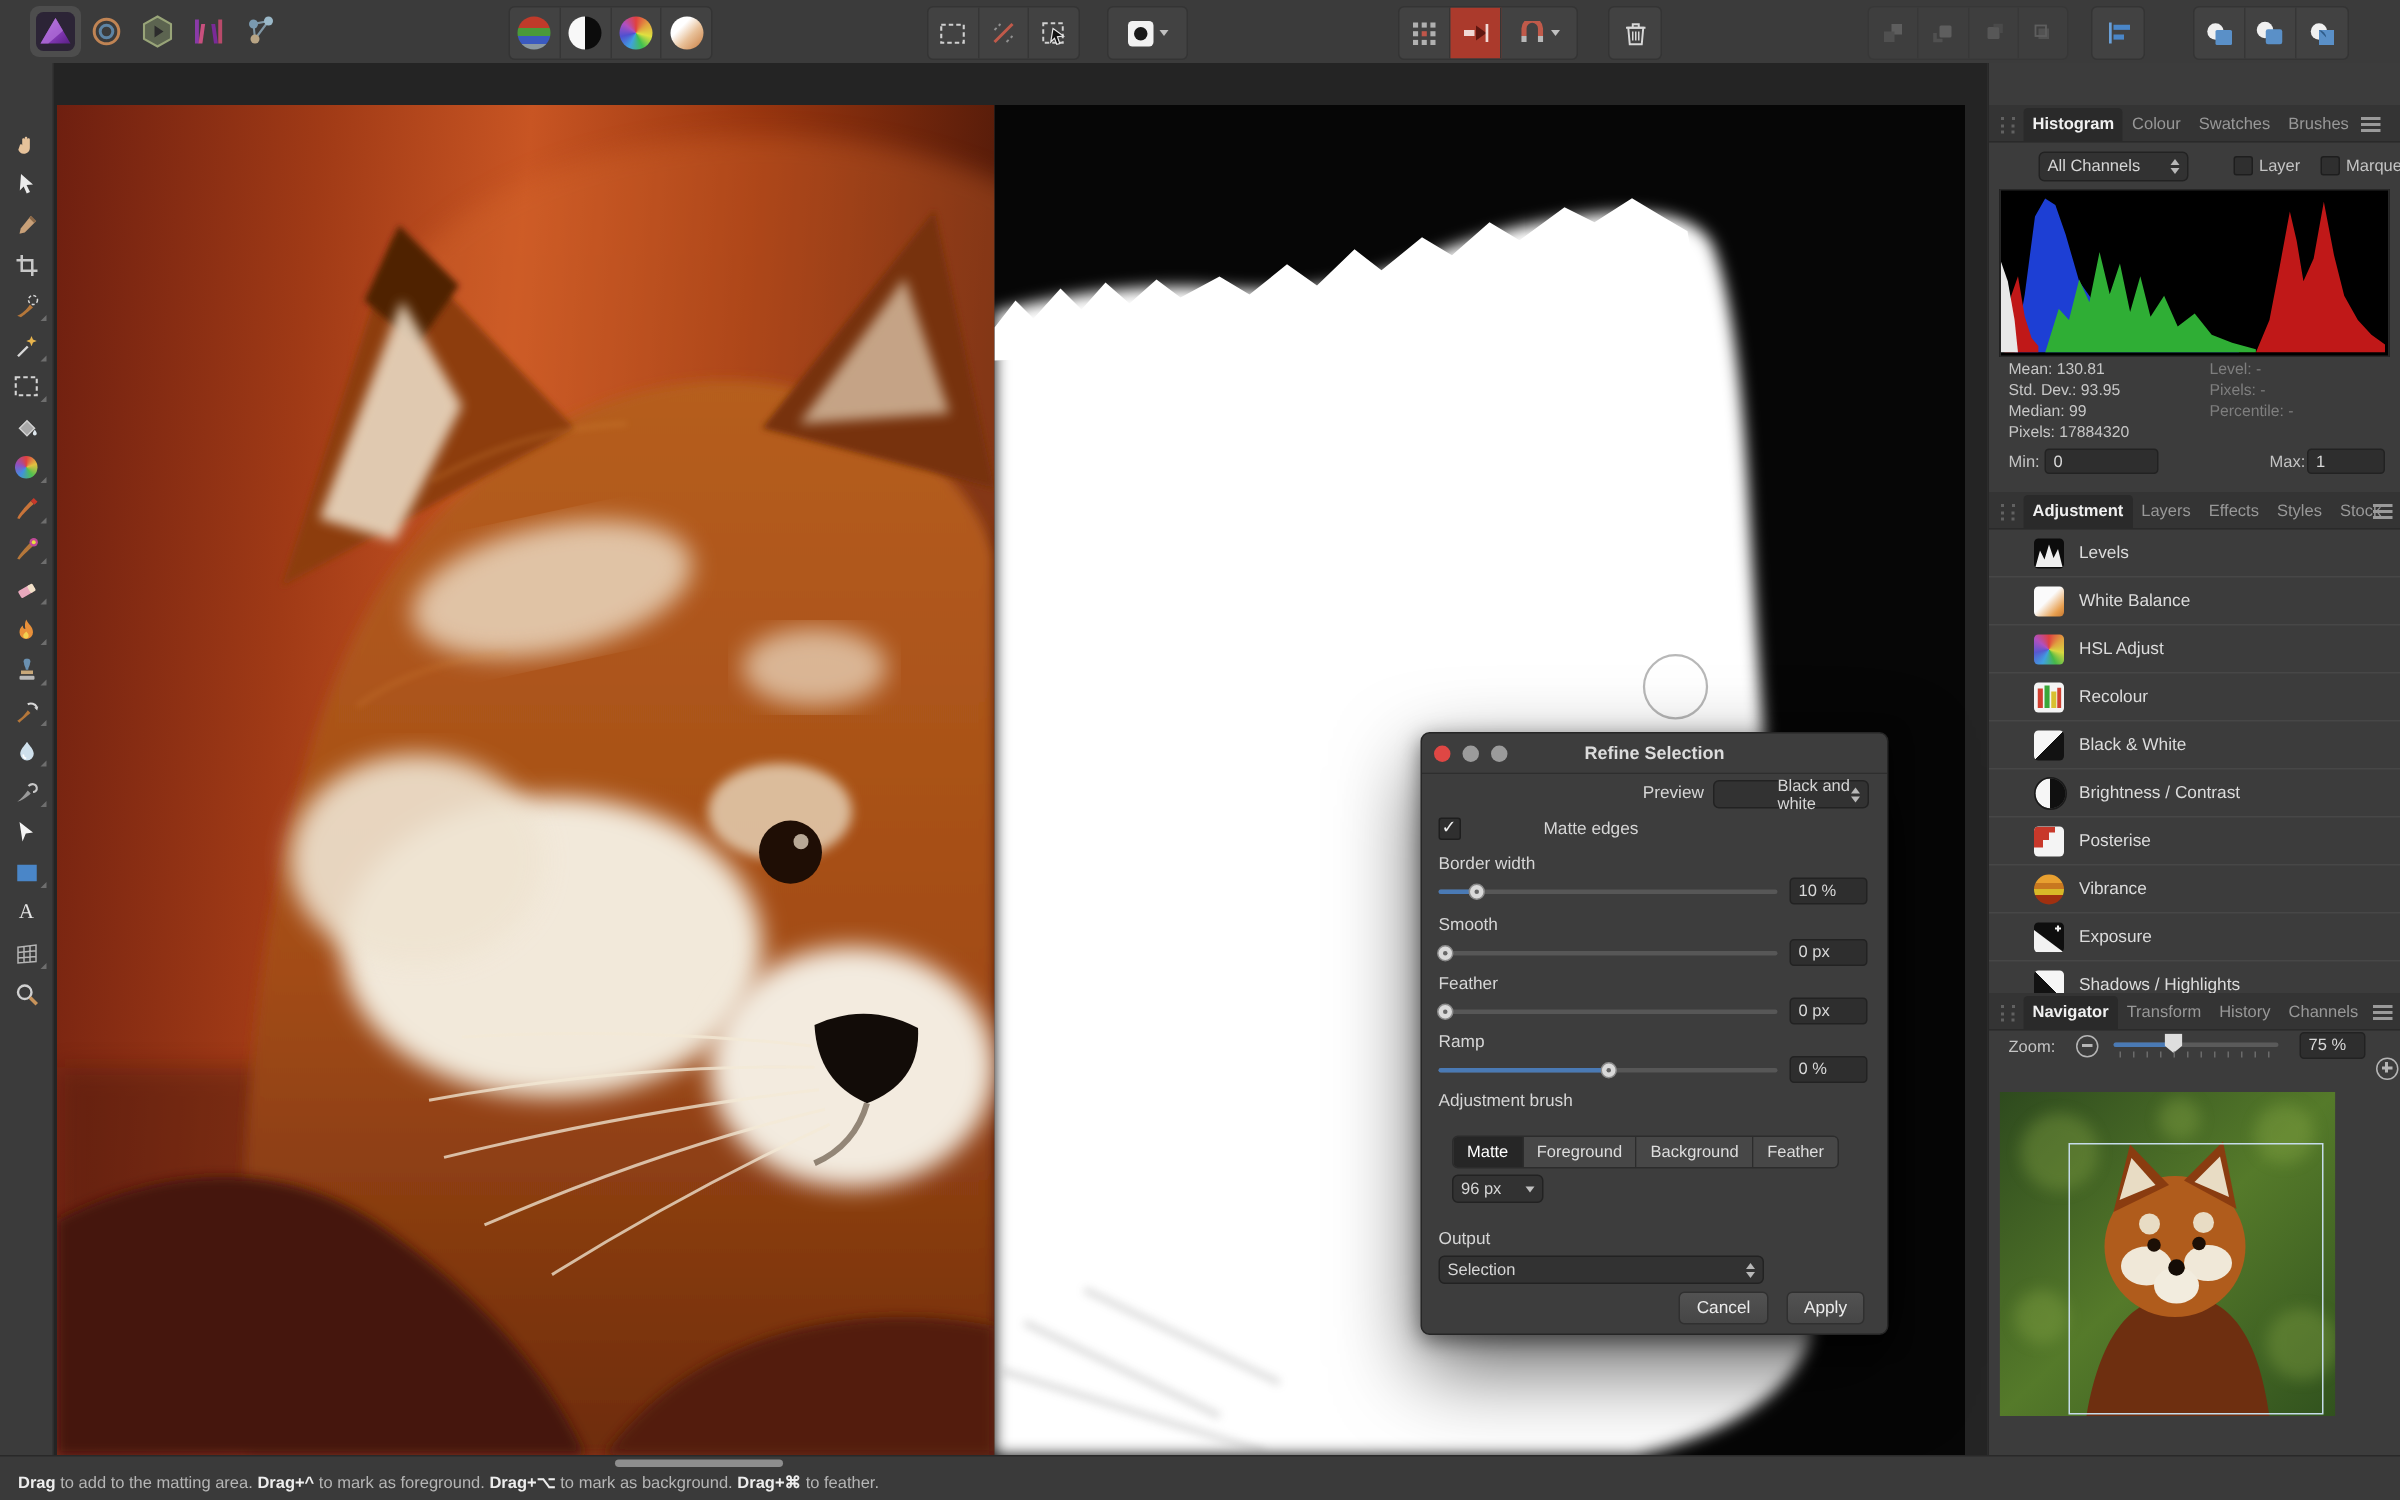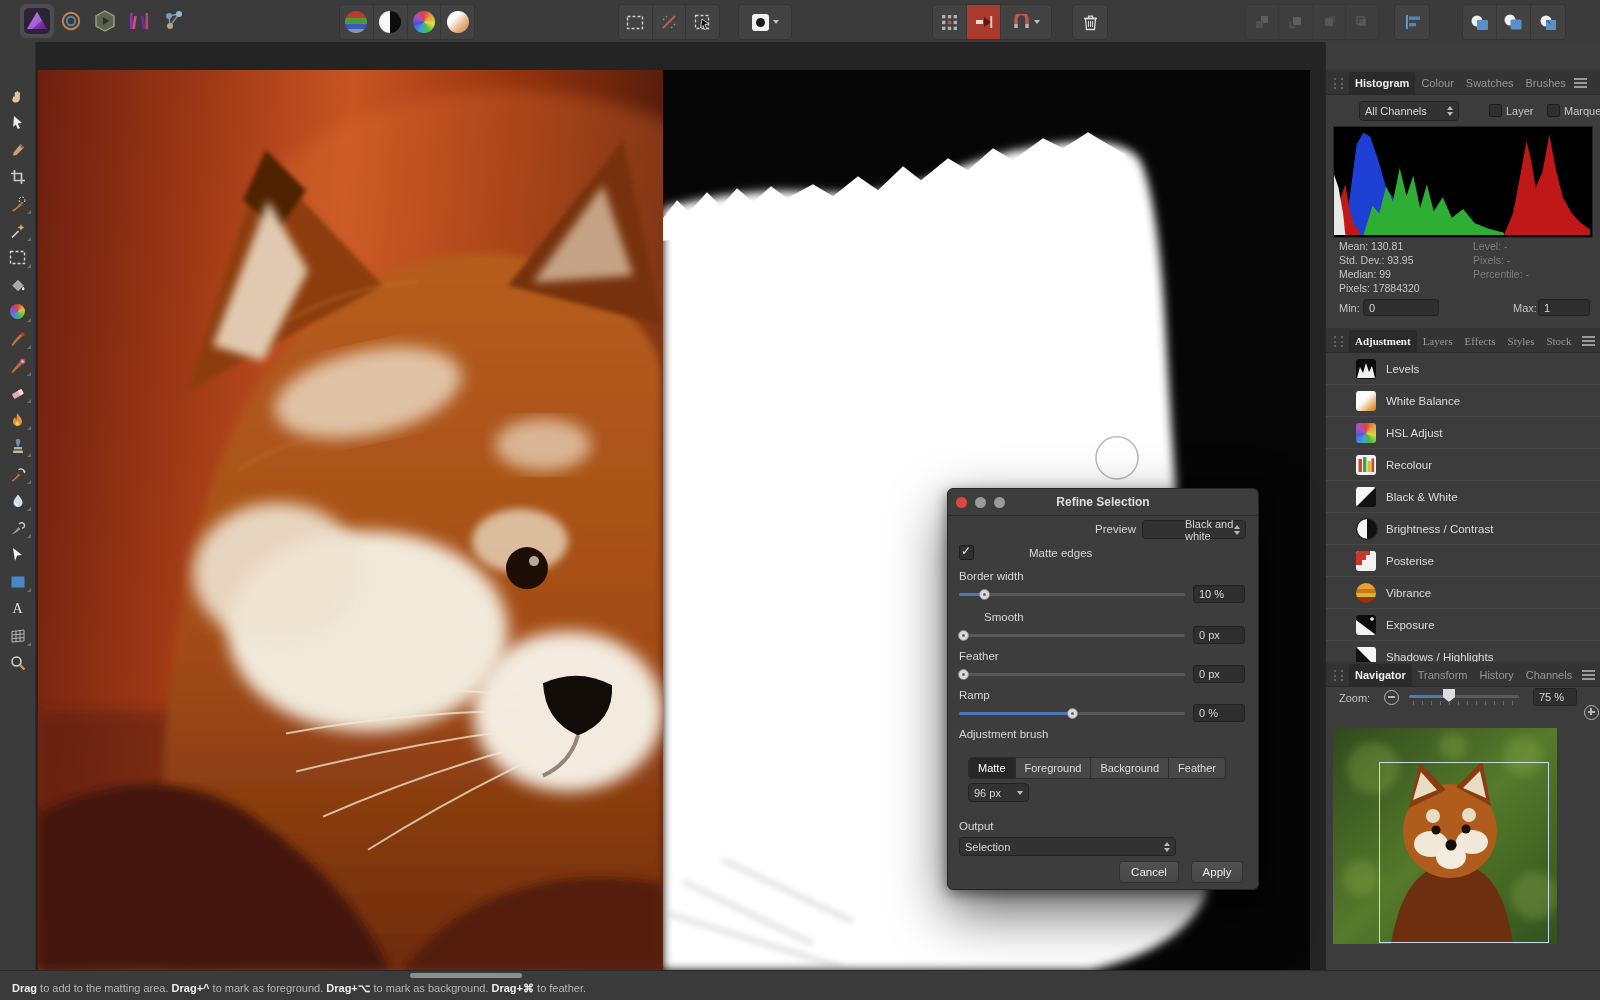--- a/index.html
+++ b/index.html
@@ -500,21 +500,21 @@
     <div class="abs" style="left:147px;top:197px;line-height:14px;color:#7e7e7e;font-size:10.5px;">
       <div>Level: -</div>
       <div>Pixels: -</div>
       <div>Percentile: -</div>
     </div>
     <div class="abs" style="left:13px;top:260px;color:#c4c4c4;">Min:</div>
     <input class="abs field" style="left: 37px; top: 257px; width: 76px; height: 17px;" value="0">
     <div class="abs" style="left:187px;top:260px;color:#c4c4c4;">Max:</div>
     <input class="abs field" style="left: 212px; top: 257px; width: 52px; height: 17px;" value="1">
 
-    <div class="tabrow" style="top:286px;font-family:Liberation Serif, serif;">
+    <div class="tabrow" style="top:286px;">
       <div class="drag"></div>
       <div class="tab on">Adjustment</div>
       <div class="tab">Layers</div>
       <div class="tab">Effects</div>
       <div class="tab">Styles</div>
       <div class="tab">Stock</div>
       <div class="burger" style="left:256px;"></div>
     </div>
 
     <div class="adj-row" style="top:311px;">
@@ -664,21 +664,21 @@
         </span>
       <span class="dlab" style="position:static;margin-left:48px;">Matte edges</span>
     </div>
 
     <div class="dlab" style="left:11px;top:81px;">Border width</div>
     <div class="dtrack" style="left:11px;top:104px;width:226px;"></div>
     <div class="dfill" style="left:11px;top:104px;width:25px;"></div>
     <div class="dhandle" style="left:31px;top:100px;"></div>
     <input class="field dval" style="left: 245px; top: 96px;" value="10 %">
 
-    <div class="dlab" style="left:11px;top:122px;margin-left:25px;">Smooth</div>
+    <div class="dlab" style="left:11px;top:122px;">Smooth</div>
     <div class="dtrack" style="left:11px;top:145px;width:226px;"></div>
     <div class="dhandle" style="left:10px;top:141px;"></div>
     <input class="field dval" style="left: 245px; top: 137px;" value="0 px">
 
     <div class="dlab" style="left:11px;top:161px;">Feather</div>
     <div class="dtrack" style="left:11px;top:184px;width:226px;"></div>
     <div class="dhandle" style="left:10px;top:180px;"></div>
     <input class="field dval" style="left: 245px; top: 176px;" value="0 px">
 
     <div class="dlab" style="left:11px;top:200px;">Ramp</div>

